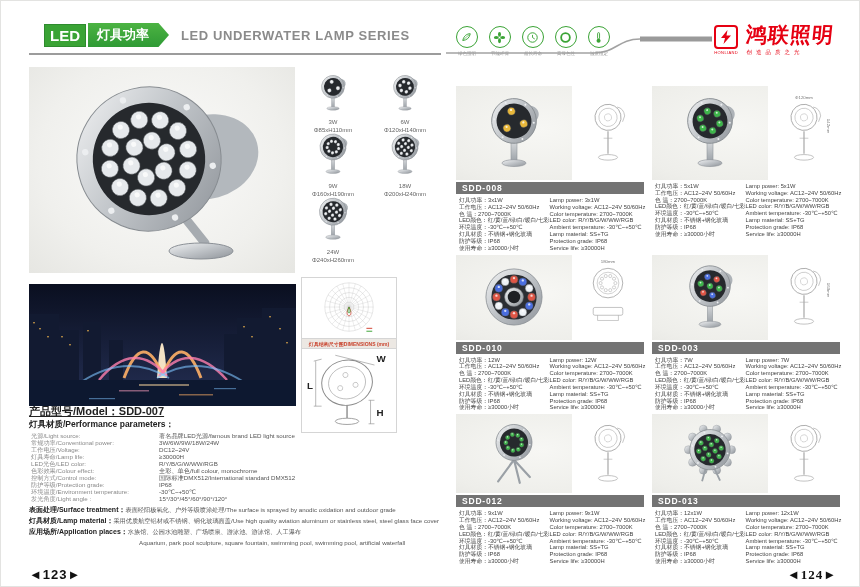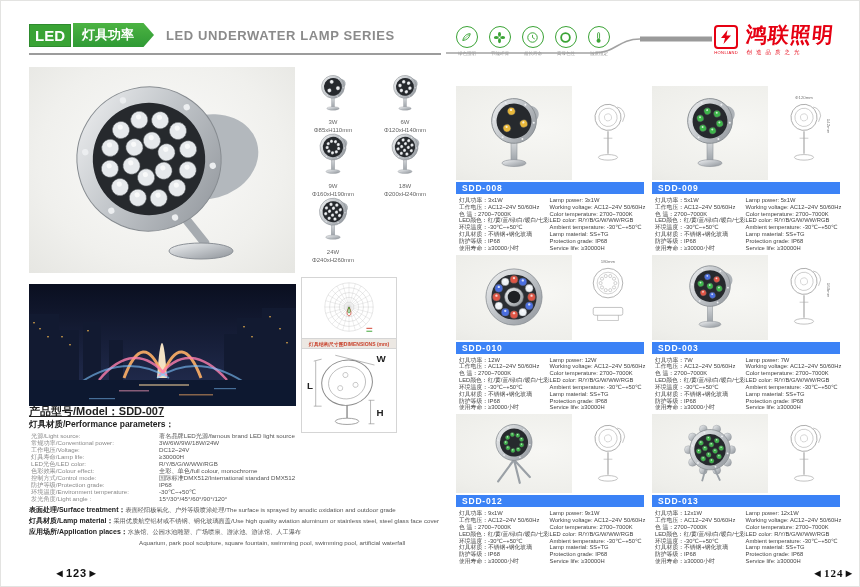--- a/index.html
+++ b/index.html
@@ -1,21 +1,21 @@
 <!DOCTYPE html>
 <html><head>
 <meta charset="utf-8">
 <style>
   html,body{margin:0;padding:0;background:#fff;}
   .page{position:relative;width:860px;height:587px;background:#fff;overflow:hidden;
         font-family:"Liberation Sans","DejaVu Sans",sans-serif;border:1px solid #e3e3e1;box-sizing:border-box;}
   
   .hdr-left{position:absolute;left:28px;top:22px;display:flex;align-items:center;}
   .led-badge{background:#3aa335;color:#fff;font-weight:bold;font-size:15px;line-height:1;
-             padding:3px 5px;border:1px solid #2e8b2e;}
+             padding:3px 5px;border:1px solid #2e8b2e;margin-left:15px;}
   .ribbon{background:linear-gradient(#4cb342,#2f9a35);color:#fff;font-weight:bold;font-size:13px;
           padding:3px 20px 3px 9px;margin-left:2px;
           clip-path:polygon(0 0,87% 0,100% 50%,87% 100%,0 100%);}
   .series-en{font-size:13px;font-weight:bold;color:#8b8b8b;letter-spacing:.6px;margin-left:12px;}
   .hdr-line{position:absolute;left:28px;top:52px;width:412px;height:2px;background:#9c9c9c;}
   .ficons{position:absolute;left:452px;top:25px;display:flex;gap:6px;}
   .ficon{display:flex;flex-direction:column;align-items:center;width:27px;}
   .fic{width:20px;height:20px;border:1.4px solid #3aa335;border-radius:50%;
        display:flex;align-items:center;justify-content:center;background:#fff;}
   .fic svg{width:15px;height:15px;}
@@ -42,32 +42,32 @@
   .dim-draw{width:96px;height:84px;border:1px solid #d5d5d5;border-top:none;box-sizing:border-box;display:block;background:#fff;}
   .model-line{position:absolute;left:28px;top:403px;font-size:11px;font-weight:bold;color:#222;text-decoration:underline;}
   .params-title{position:absolute;left:28px;top:418px;font-size:8.5px;font-weight:bold;color:#222;}
   .param-list{position:absolute;left:30px;top:431px;font-size:6.2px;line-height:1.13;}
   .param-row{white-space:nowrap;}
   .p-label{display:inline-block;width:128px;color:#8a8a8a;}
   .p-value{color:#555;}
   .notes{position:absolute;left:28px;top:504px;font-size:6.2px;color:#555;line-height:1.55;}
   .note-label{font-weight:bold;color:#222;font-size:7px;}
   .note-en2{padding-left:110px;}
-  .pagenum{position:absolute;font-weight:bold;font-size:11px;color:#111;letter-spacing:1px;margin-left:25px;}
+  .pagenum{position:absolute;font-weight:bold;font-size:13px;color:#111;letter-spacing:1px;}
   #pg-l{left:28px;top:566px;}
   #pg-r{left:786px;top:566px;font-family:Liberation Serif, serif;}
   
   .pgrid{position:absolute;left:455px;top:85px;width:384px;display:grid;
          grid-template-columns:188px 188px;column-gap:8px;row-gap:3px;}
   .pcell{display:flex;flex-direction:column;}
   .prow{display:flex;background:radial-gradient(ellipse at 45% 45%,#f7f7f4 0%,#eeeeea 75%,#e8e8e4 100%);}
   .row0 .prow{height:94px;} .row1 .prow{height:85px;} .row2 .prow{height:79px;}
   .pphoto{flex:0 0 116px;display:flex;align-items:center;justify-content:center;}
   .pdiag{flex:1;background:#fff;display:flex;align-items:center;justify-content:center;}
-  .ptitle{height:12px;background:#3b82f6;color:#fff;font-size:8.5px;font-weight:bold;line-height:12px;
+  .ptitle{height:12px;background:#737373;color:#fff;font-size:8.5px;font-weight:bold;line-height:12px;
           padding-left:6px;letter-spacing:.8px;margin-top:2px;}
   .pspecs{display:flex;padding-top:3px;}
   .spec-col{font-size:5.8px;line-height:1.18;color:#444;white-space:nowrap;}
   .spec-col.zh{width:96px;padding-left:3px;}
   .spec-col.en{flex:1;}
 </style>
 </head>
 <body>
 
 <svg width="0" height="0" style="position:absolute" aria-hidden="true">
@@ -620,21 +620,20 @@
                 <path d="M45 19 q7 3 6 12 l-4 6" stroke="#a9a9a9" stroke-width="0.7" fill="none"></path>
               </g>
               <path d="M32 44 L32 70" stroke="#a9a9a9" stroke-width="1.4"></path>
               <path d="M27 52 L37 52" stroke="#a9a9a9" stroke-width="0.7"></path>
               <ellipse cx="32" cy="74" rx="11" ry="3.2" fill="none" stroke="#a9a9a9" stroke-width="0.8"></ellipse>
               <text x="32" y="7" text-anchor="middle" font-size="5" fill="#777">Φ120mm</text>
               <text transform="rotate(90 59 38)" x="59" y="38" text-anchor="middle" font-size="5" fill="#777">142mm</text>
             </svg>
           </div>
         </div>
-        <div class="ptitle">SDD-009</div>
         <div class="pspecs">
           <div class="spec-col zh">
             <div>灯具功率：5x1W</div>
             <div>工作电压：AC12~24V 50/60Hz</div>
             <div>色  温：2700~7000K</div>
             <div>LED颜色：红/黄/蓝/绿/白/暖白/七彩</div>
             <div>环境温度：-30℃~+50℃</div>
             <div>灯具材质：不锈钢+钢化玻璃</div>
             <div>防护等级：IP68</div>
             <div>使用寿命：≥30000小时</div>

